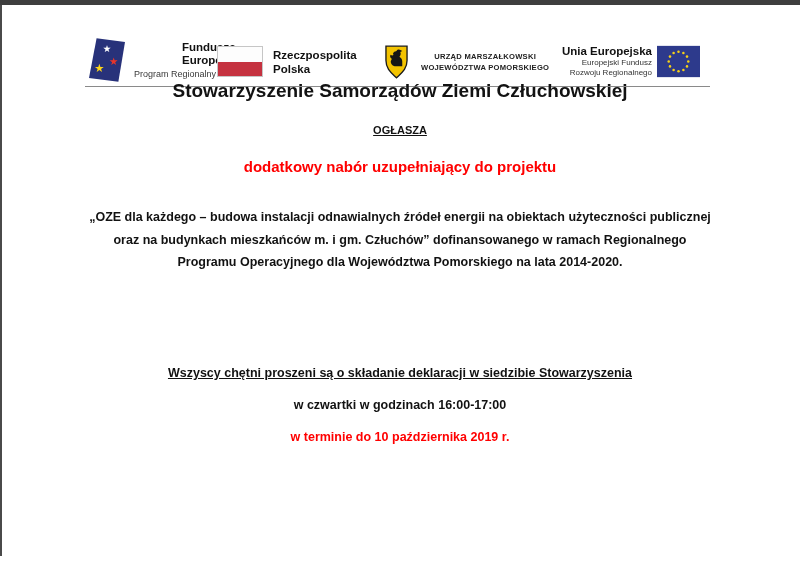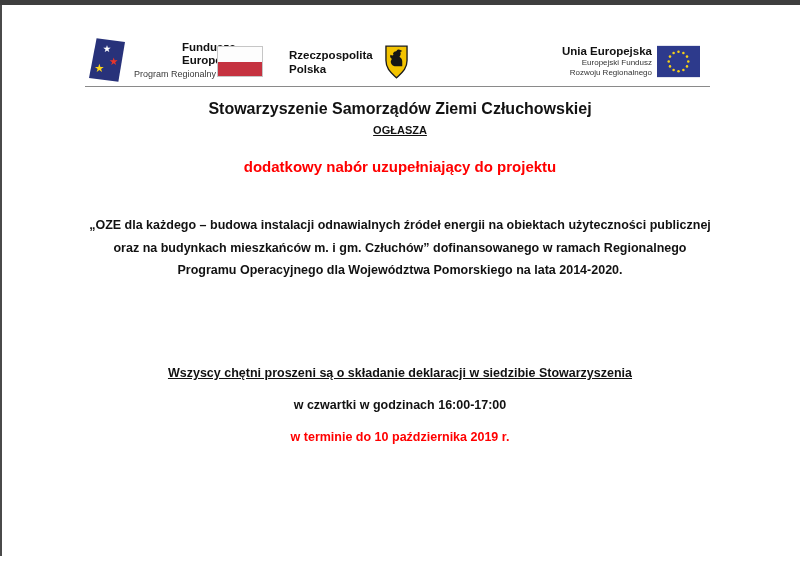--- a/index.html
+++ b/index.html
@@ -19,38 +19,38 @@
   .logo-unia-text { left: 545px; top: 45px; width: 107px; display: block; text-align: right; }
   .logo-unia-flag { left: 657px; top: 45px; }
 
   .lf-text { margin-left: 9px; }
   .lf-bold  { font-size: 11.5px; font-weight: bold; color: #111; line-height: 13px; padding-left: 48px; }
   .lf-small { font-size: 9px; color: #3a3a3a; margin-top: 2px; }
 
   .pl-flag { width: 46px; height: 31px; border: 1px solid #c6c6c6; }
   .pl-white { height: 50%; background: #fdfdfd; }
   .pl-red   { height: 50%; background: #c53240; }
-  .pl-text { margin-left: 26px; }
+  .pl-text { margin-left: 10px; }
   .pl-line { font-size: 11.5px; font-weight: bold; color: #111; line-height: 14px; }
 
   .pom-text { margin-left: 13px; }
   .pom-line { font-size: 7.6px; font-weight: 600; color: #222; line-height: 11px; letter-spacing: 0.25px; text-align: center; }
 
   .eu-title { font-size: 11.5px; font-weight: bold; color: #111; line-height: 13px; }
   .eu-sub   { font-size: 8px; color: #333; line-height: 10px; }
 
   .divider { position: absolute; left: 85px; top: 86px; width: 625px; height: 1px; background: #8a8a8a; }
 
   
   .txt { position: absolute; left: 45px; right: 45px; text-align: center; color: #121212; }
-  .org-title   { top: 100px;  font-size: 16px;   font-weight: bold; }
+  .org-title   { top: 80px;  font-size: 19px;   font-weight: bold; }
   .announces   { top: 124px; font-size: 11px;   font-weight: bold; text-decoration: underline; }
   .call-title  { top: 158px; font-size: 15px;   font-weight: bold; }
   .para        { font-size: 12.5px; font-weight: bold; line-height: 22.5px; white-space: pre-line; }
-  .p1 { top: 214px; }
+  .p1 { top: 206px; }
   .p2 { top: 281px; }
   .p3 { top: 362px; text-decoration: underline; }
   .p4 { top: 394px; }
   .p5 { top: 426px; }
   .red { color: #ff0000; }
 </style>
 </head>
 <body>
 
 <div class="page">
@@ -81,20 +81,24 @@
       <div class="pl-line">Rzeczpospolita</div>
       <div class="pl-line">Polska</div>
     </div>
   </div>
 
   <div class="logo logo-pomorskie">
     <svg width="23" height="34" viewBox="0 0 24 35">
       <path d="M1,1 h22 v15 c0,9 -6,13 -11,18 c-5,-5 -11,-9 -11,-18 z" fill="#f3c300" stroke="#1a1a1a" stroke-width="1.4"></path>
       <path d="M12,6 c1,-2 3,-2 4,-1 l2,1 -2,1 c1,2 0,4 -1,5 c2,1 3,3 3,5 l0,5 -8,0 c-3,-1 -4,-3 -4,-5 c0,-1 1,-2 1,-3 c-2,-1 -2,-3 -1,-4 c1,1 2,1 3,0 c-1,-1 -1,-3 3,-4 z" fill="#151515"></path>
     </svg>
+    <div class="pom-text">
+      <div class="pom-line">URZĄD MARSZAŁKOWSKI</div>
+      <div class="pom-line">WOJEWÓDZTWA POMORSKIEGO</div>
+    </div>
   </div>
 
   <div class="logo logo-unia-text">
     <div class="eu-title">Unia Europejska</div>
     <div class="eu-sub">Europejski Fundusz</div>
     <div class="eu-sub">Rozwoju Regionalnego</div>
   </div>
   <div class="logo logo-unia-flag">
     <svg width="43" height="33" viewBox="0 0 44 32">
       <rect width="44" height="32" fill="#2d3a8c"></rect>

